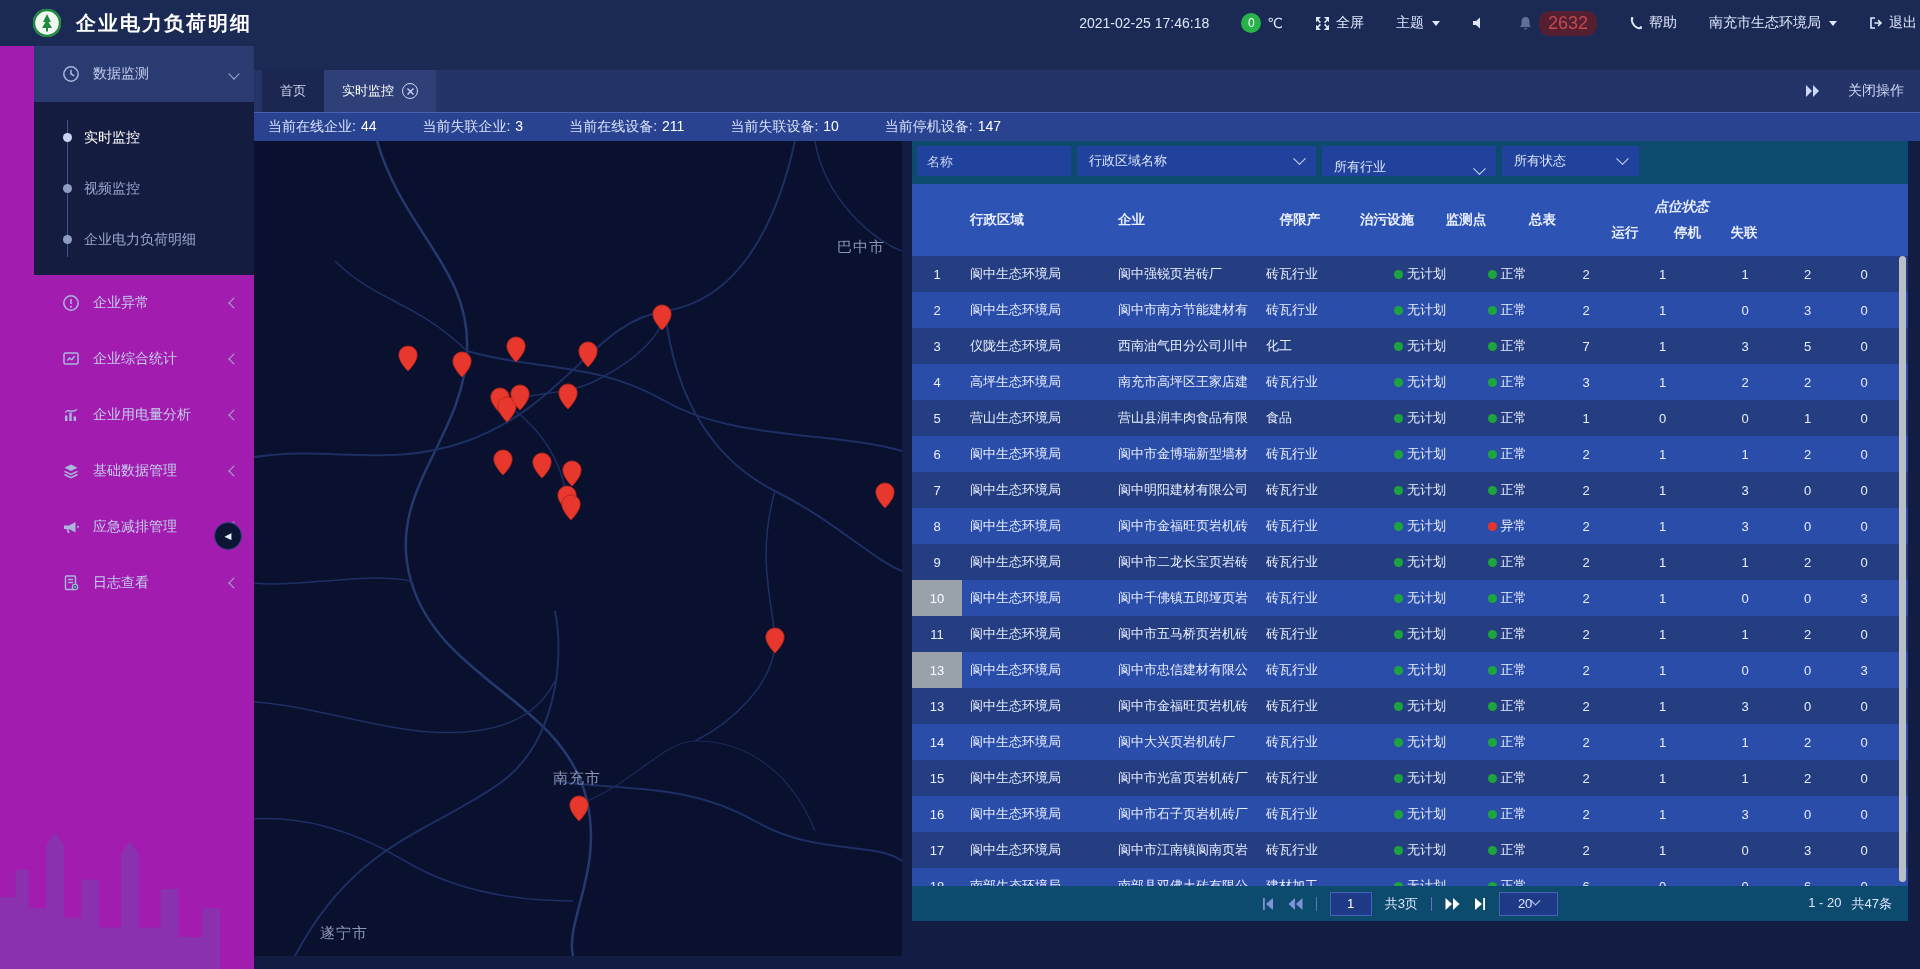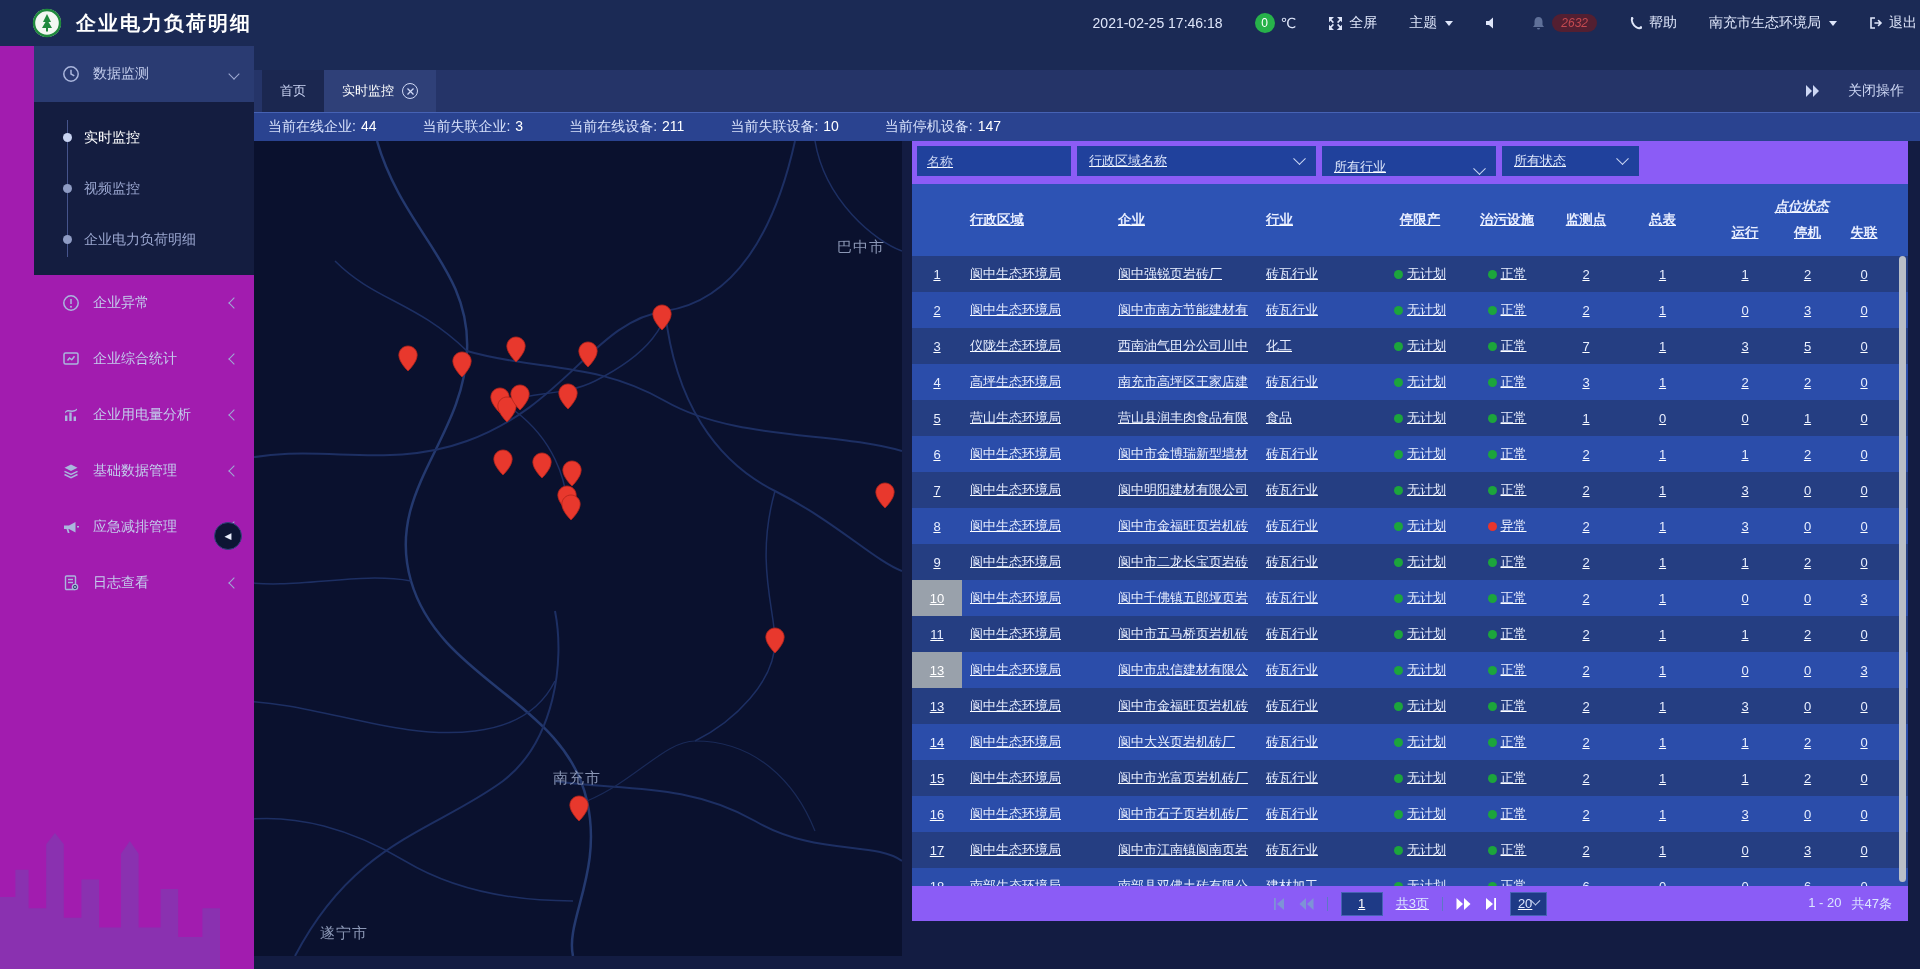--- a/index.html
+++ b/index.html
@@ -7,21 +7,21 @@
        font-family:"Liberation Sans","DejaVu Sans",sans-serif;color:#fff;background:#131c42;}
   svg{display:block}
   
   .topbar{position:absolute;left:0;top:0;right:0;height:46px;background:#1b2a55;display:flex;align-items:center;z-index:9;}
   .logo{width:30px;height:30px;margin-left:32px;flex:none;}
   .app-title{font-size:20px;font-weight:bold;margin-left:14px;letter-spacing:2px;}
   .topbar-right{margin-left:auto;display:flex;align-items:center;gap:32px;margin-right:3px;font-size:14px;color:#dfe6fa;}
   .tb-item{display:flex;align-items:center;gap:6px;cursor:pointer;}
   .temp-badge{width:20px;height:20px;border-radius:50%;background:#27b24a;color:#fff;font-size:12px;display:flex;align-items:center;justify-content:center;}
   .caret{width:0;height:0;border-left:4px solid transparent;border-right:4px solid transparent;border-top:5px solid #dfe6fa;margin-left:2px;}
-  .notif-badge{background:#531f31;color:#c44950;font-size:12px;padding:2px 9px;border-radius:10px;font-style:italic;}
+  .notif-badge{background:#531f31;color:#c44950;font-size:18px;padding:2px 9px;border-radius:10px;}
   .dim-icon{color:#5f7099;}
   
   .sidebar{position:absolute;left:0;top:46px;bottom:0;width:220px;background:#a21caf;z-index:8;padding-left:34px;}
   .nav-item{height:56px;display:flex;align-items:center;padding:0 16px 0 28px;font-size:14px;color:#c3cdec;cursor:pointer;}
   .nav-item.parent-active{background:#2a3b72;}
   .nav-icon{width:18px;height:18px;margin-right:13px;color:#aab6dd;flex:none;}
   .chev{margin-left:auto;width:7px;height:7px;border-left:1.5px solid #9fabd3;border-bottom:1.5px solid #9fabd3;flex:none;}
   .chev.left{transform:rotate(45deg);}
   .chev.down{transform:rotate(-45deg);}
   .submenu{background:#141d40;position:relative;padding:10px 0;}
@@ -44,21 +44,21 @@
   .tab-close{width:14px;height:14px;border:1px solid #cfd8f5;border-radius:50%;display:flex;align-items:center;justify-content:center;}
   .statsbar{height:28px;background:#2a4390;border-top:1px solid #4662b4;display:flex;align-items:center;padding-left:48px;gap:46px;font-size:14px;color:#d7e1fb;}
   .stat-val{color:#fff;margin-left:5px;}
   .body{position:relative;height:829px;background:#131c42;}
   
   .map{position:absolute;left:15px;top:0;width:667px;height:815px;background:#0a112e;overflow:hidden;cursor:grab;}
   .map-label{position:absolute;color:#8b97b5;font-size:15px;letter-spacing:1px;}
   .pin{position:absolute;width:20px;height:27px;margin:-14px 0 0 -10px;}
   .collapse-btn{position:absolute;left:214px;top:522px;width:26px;height:26px;border-radius:50%;background:#0d1534;border:1px solid #33437e;z-index:10;display:flex;align-items:center;justify-content:center;font-size:9px;color:#e7ecfb;cursor:pointer;}
   
-  .panel{position:absolute;left:692px;top:0;width:996px;height:780px;background:#8b5cf6;text-decoration:underline;}
+  .panel{position:absolute;left:692px;top:0;width:996px;height:780px;background:#0c4a6e;}
   .filters{display:flex;align-items:center;padding:5px 0 0 5px;gap:6px;height:30px;}
   .f-input{width:134px;height:30px;background:#20419c;border:none;outline:none;color:#eef3ff;font-size:13px;padding:0 10px;font-family:inherit;}
   .f-input::placeholder{color:#c6d2f0;}
   .f-select{height:30px;background:#20419c;display:flex;align-items:center;padding:0 12px;font-size:13px;color:#dce6fb;cursor:pointer;}
   .sel-caret{width:8px;height:8px;border-right:1.5px solid #c9d5f2;border-bottom:1.5px solid #c9d5f2;transform:rotate(45deg) translate(-2px,-2px);margin-left:auto;}
   .w-region{width:215px;}.w-industry{width:150px;align-items:flex-end;}.w-status{width:113px;}
   
   .thead{margin-top:8px;height:72px;background:#2d53b4;display:flex;font-size:13.5px;font-weight:bold;color:#e8eeff;}
   .th{display:flex;align-items:center;justify-content:center;}
   .th.txt{justify-content:flex-start;padding-left:8px;box-sizing:border-box;}
@@ -83,21 +83,21 @@
   .dot{width:9px;height:9px;border-radius:50%;flex:none;}
   .dot.ok{background:#1ca53c;}
   .dot.err{background:#e8352c;}
   .scrollbar{position:absolute;right:2px;top:0;width:7px;height:626px;border-radius:4px;background:#b9bec7;}
   
   .pager{height:35px;display:flex;align-items:center;justify-content:center;gap:13px;font-size:13px;color:#dbe6ff;position:relative;}
   .pg-ic{cursor:pointer;}
   .pg-ic.disabled{cursor:default;}
   .pg-sep{width:1px;height:14px;background:#5d77c5;}
   .pg-input{width:36px;height:20px;background:#1e3a86;border:1px solid #4662b4;color:#fff;text-align:center;font-size:13px;font-family:inherit;outline:none;}
-  .pg-size{height:22px;background:#1e3a86;border:1px solid #4662b4;display:flex;align-items:center;gap:0;padding:0 7px;cursor:pointer;}
+  .pg-size{height:22px;background:#1e3a86;border:1px solid #4662b4;display:flex;align-items:center;gap:0;padding:0 18px;cursor:pointer;}
   .pg-size .sel-caret{width:6px;height:6px;}
   .pg-range{position:absolute;right:16px;display:flex;gap:10px;}
 </style>
 </head>
 <body>
 
 <div class="app">
 
   <div class="topbar">
     <span class="logo">
@@ -458,21 +458,20 @@
           <div class="f-select w-status">
             <span>所有状态</span>
             <span class="sel-caret"></span>
           </div>
         </div>
 
         <div class="thead">
           <div class="th col-num"></div>
           <div class="th txt col-region">行政区域</div>
           <div class="th txt col-company" style="padding-left:10px;">企业</div>
-          <div class="th txt col-industry">行业</div>
           <div class="th col-prod">停限产</div>
           <div class="th col-fac">治污设施</div>
           <div class="th col-points">监测点</div>
           <div class="th col-meter">总表</div>
           <div class="th-group">
             <div class="g-title">点位状态</div>
             <div class="g-cols">
               <span class="col-run">运行</span>
               <span class="col-stop">停机</span>
               <span class="col-off">失联</span>

